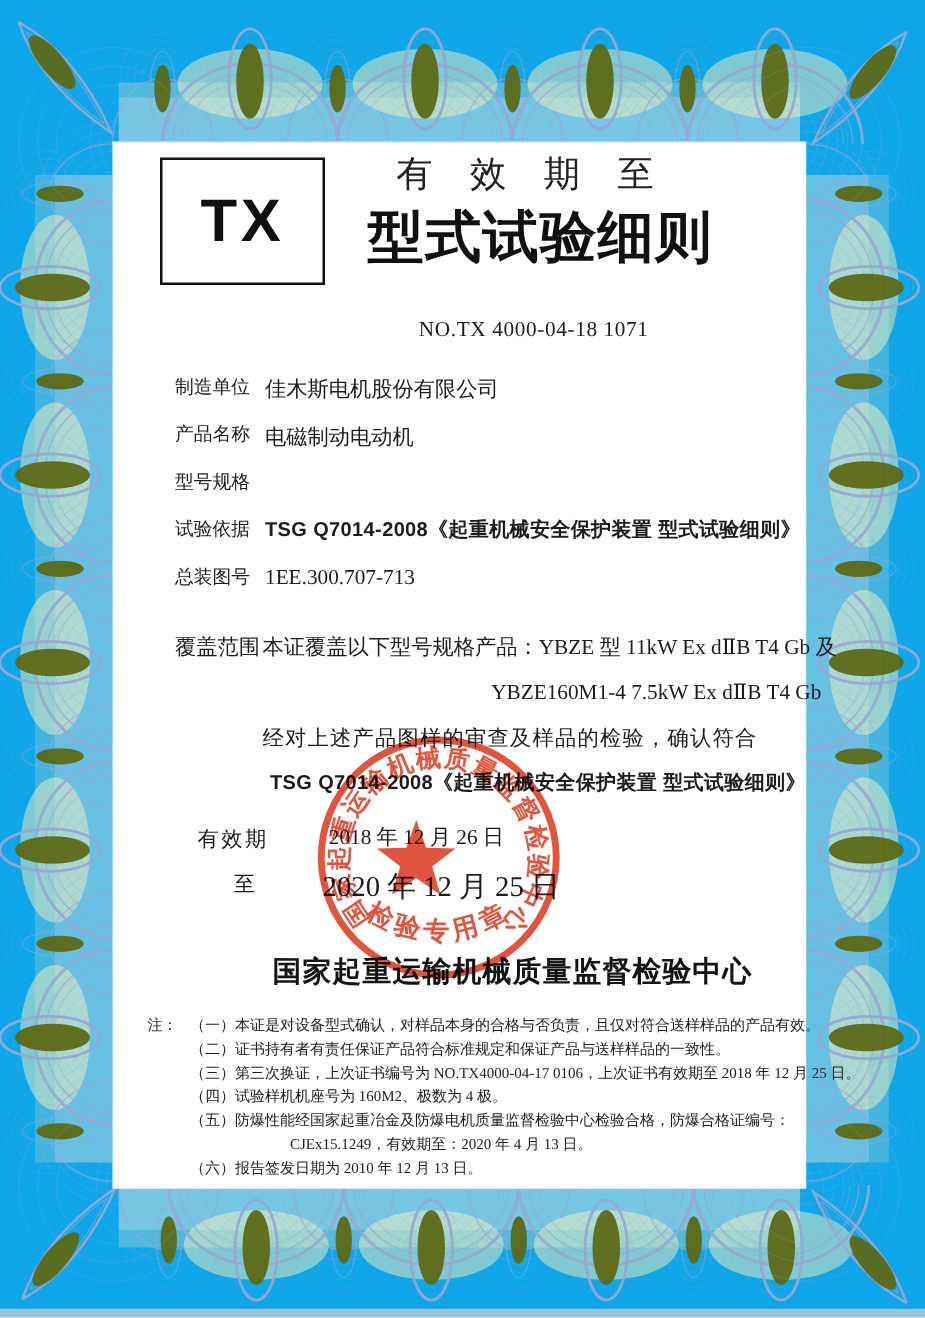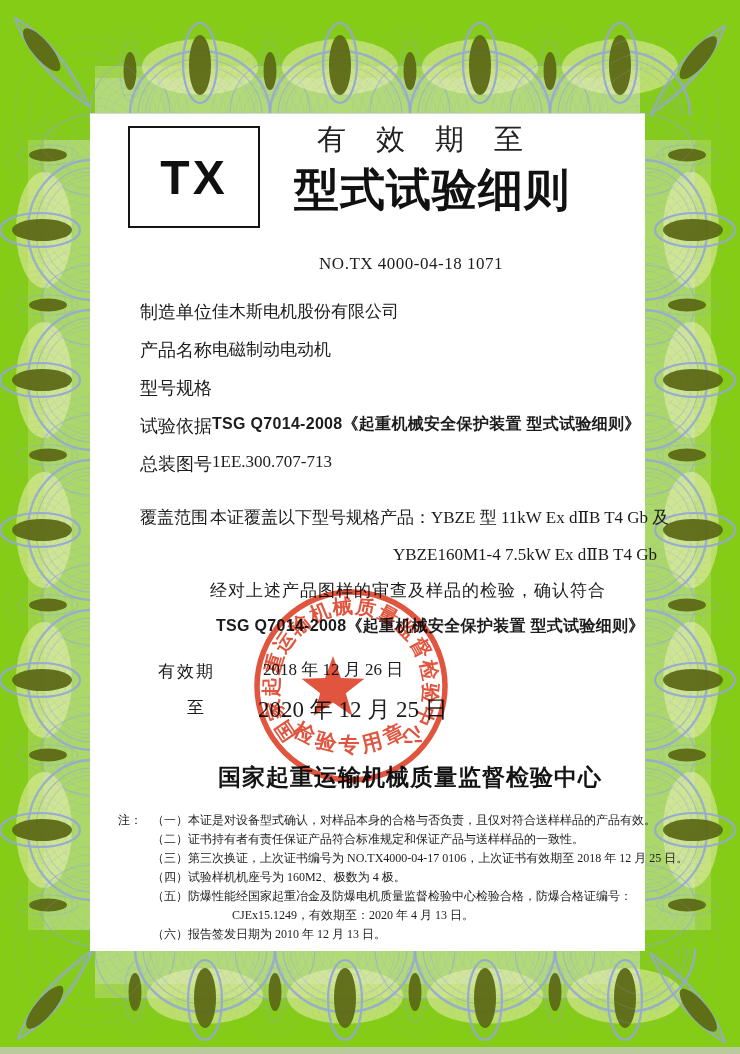--- a/index.html
+++ b/index.html
@@ -1,40 +1,40 @@
 <!DOCTYPE html>
 <html><head>
 <meta charset="utf-8">
 <style>
   html,body{margin:0;padding:0;background:#ffffff;}
   #page{
     position:relative;width:740px;height:1054px;overflow:hidden;
-    background:#84cc16;
+    background:#0ea5e9;
     font-family:"Liberation Serif","DejaVu Serif",serif;
     color:#1c1c1c;
   }
   #border-svg{position:absolute;left:0;top:0;width:740px;height:1054px;z-index:0;}
   #panel{
     position:absolute;left:90px;top:113px;width:555px;height:837px;
     background:#ffffff;z-index:1;
     border-top:1px solid rgba(130,140,160,0.35);
   }
   .abs{position:absolute;white-space:nowrap;}
   
   .tx-box{left:38px;top:12px;width:128px;height:98px;border:2.5px solid #141414;
     display:flex;align-items:center;justify-content:center;}
   .tx-text{font-family:"Liberation Sans","DejaVu Sans",sans-serif;font-weight:bold;
     font-size:48px;letter-spacing:3px;color:#101010;}
   .category{left:120px;top:6px;width:390px;text-align:center;font-size:29px;
     letter-spacing:30px;padding-left:30px;color:#222;}
   .cert-title{left:132px;top:46px;width:420px;text-align:center;font-size:45px;
     font-weight:bold;letter-spacing:1px;color:#111;}
-  .cert-no{left:116px;top:140px;width:410px;text-align:center;font-size:17px;letter-spacing:0.5px;}
+  .cert-no{left:132px;top:140px;width:410px;text-align:center;font-size:17px;letter-spacing:0.5px;}
   
-  .f-label{left:50px;font-size:18px;}
+  .f-label{left:50px;font-size:15px;}
   .f-value{left:122px;font-size:17px;}
   .hei{font-family:"Liberation Sans","DejaVu Sans",sans-serif;font-weight:bold;font-size:16px;letter-spacing:0.3px;}
   .r0{top:186px}.r1{top:224px}.r2{top:262px}.r3{top:300px}.r4{top:338px}
   
   .cov-label{left:50px;top:392px;font-size:17px;text-align:right;}
   .cov-1{left:120px;top:392px;font-size:17px;}
   .cov-2{left:303px;top:430px;font-size:17px;}
   .cov-3{left:120px;top:465px;font-size:17px;letter-spacing:1px;}
   .cov-4{left:126px;top:502px;}
   

